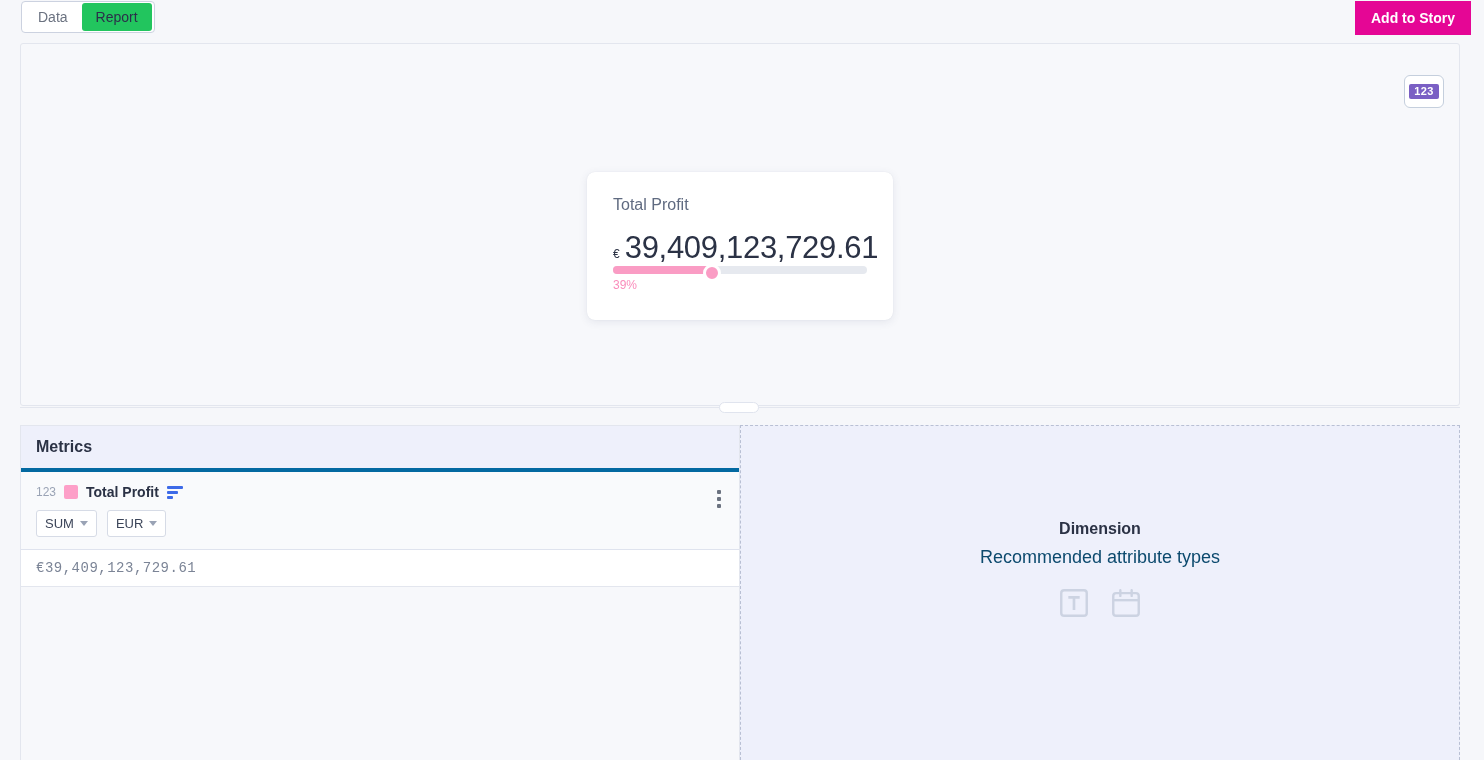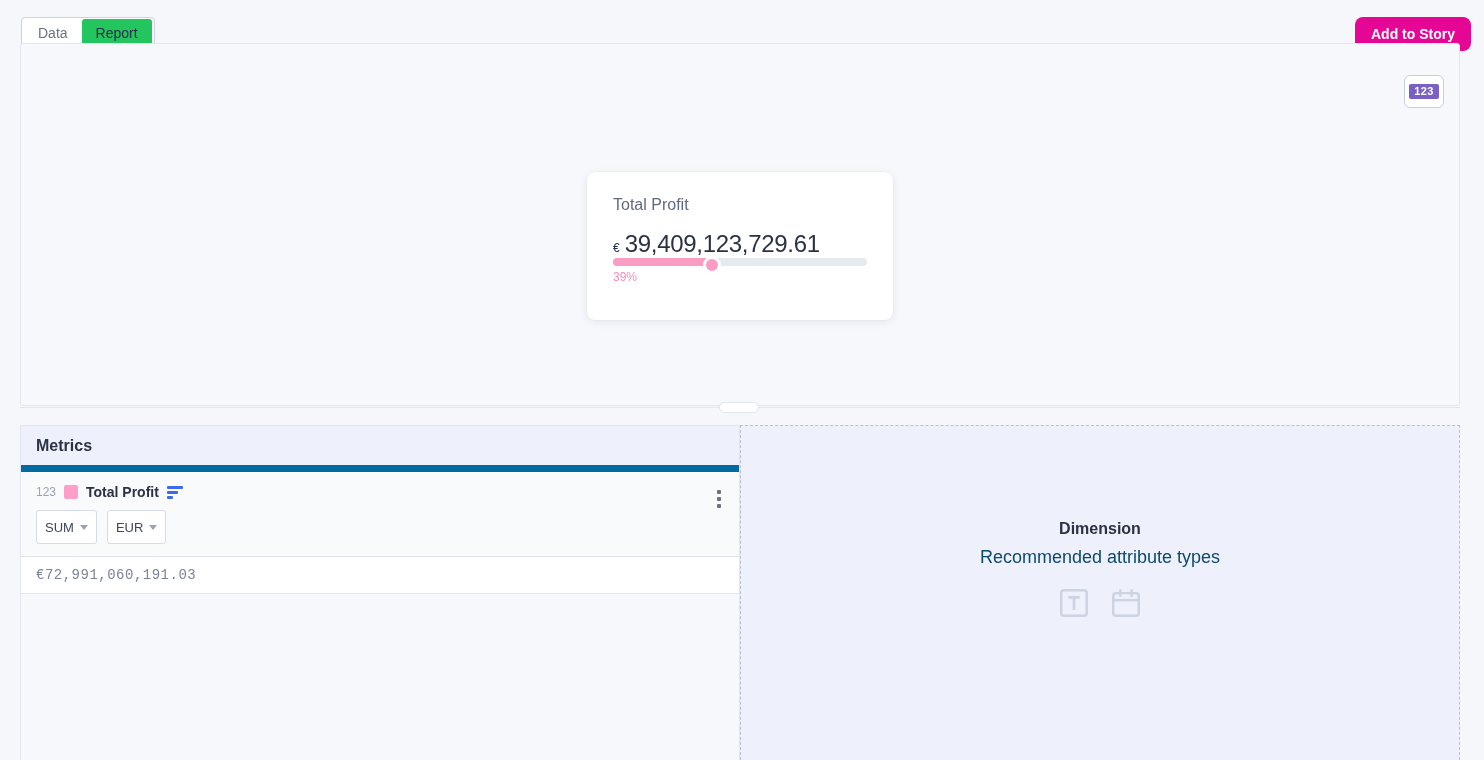--- a/index.html
+++ b/index.html
@@ -5,21 +5,21 @@
   * { box-sizing: border-box; margin: 0; padding: 0; }
   html, body {
     width: 1484px; height: 760px;
     background: #f6f7fa;
     font-family: "Liberation Sans", sans-serif;
     overflow: hidden;
   }
 
   
   .topbar {
-    position: absolute; left: 0; top: 16px; width: 1484px; height: 35px; text-decoration: underline;
+    position: absolute; left: 0; top: 0; width: 1484px; height: 35px; text-decoration: underline;
   }
   .tab-group {
     position: absolute; left: 21px; top: 1px;
     display: flex; align-items: center;
     background: #ffffff;
     border: 1px solid #ccd2e0;
     border-radius: 4px;
     height: 32px;
     padding: 2px;
   }
@@ -35,21 +35,21 @@
   .tab.active {
     background: #22c55e;
     color: #2b2f4a;
   }
   .add-story-btn {
     position: absolute; right: 13px; top: 1px;
     height: 34px;
     background: #e50695;
     color: #ffffff;
     font-size: 14px; font-weight: bold;
-    border: none; border-radius: 8px;
+    border: none; border-radius: 0;
     padding: 0 16px;
     cursor: pointer;
     font-family: "Liberation Sans", sans-serif;
   }
 
   
   .report-area {
     position: absolute; left: 20px; top: 43px;
     width: 1440px; height: 363px;
     background: #f7f8fb;
@@ -90,21 +90,21 @@
     color: #5f6a80;
     margin-bottom: 16px;
   }
   .kpi-value-row {
     display: flex; align-items: baseline; gap: 5px;
   }
   .kpi-currency {
     font-size: 12px; color: #2b3245; font-weight: normal;
   }
   .kpi-value {
-    font-size: 24px; color: #2b3245; letter-spacing: -.3px;
+    font-size: 31px; color: #2b3245; letter-spacing: -.3px;
     white-space: nowrap;
   }
   .kpi-bar-wrap { }
   .kpi-track {
     position: relative;
     height: 8px;
     background: #e6e9ef;
     border-radius: 5px;
   }
   .kpi-fill {
@@ -148,21 +148,21 @@
     width: 720px; height: 335px;
     background: #f7f8fb;
     border: 1px solid #e3e6ee;
     border-bottom: none;
   }
   .metrics-header {
     height: 46px;
     background: #eef0fb;
     display: flex; align-items: center;
     padding-left: 15px;
-    border-bottom: 7px solid #0369a1;
+    border-bottom: 4px solid #0369a1;
   }
   .metrics-header-title {
     font-size: 16px; font-weight: bold; color: #2b3245;
   }
   .metric-item {
     position: relative;
     background: #f9fafc;
     padding: 12px 15px 12px 15px;
     border-bottom: 1px solid #dfe3ee;
   }
@@ -176,21 +176,21 @@
   }
   .metric-name { font-size: 14px; font-weight: bold; color: #2b3245; }
   .sort-icon { display: flex; flex-direction: column; gap: 2px; cursor: pointer; }
   .sort-icon i { display: block; height: 3px; background: #3d6ae8; border-radius: 1px; }
   .sort-icon i:nth-child(1) { width: 16px; }
   .sort-icon i:nth-child(2) { width: 11px; }
   .sort-icon i:nth-child(3) { width: 6px; }
   .metric-controls { display: flex; gap: 10px; }
   .pill-select {
     display: flex; align-items: center; gap: 6px;
-    height: 34px; padding: 0 8px;
+    height: 27px; padding: 0 8px;
     background: #ffffff;
     border: 1px solid #d6dbe6;
     border-radius: 3px;
     font-size: 13px;
     color: #3c4559;
     cursor: pointer;
   }
   .caret {
     width: 0; height: 0;
     border-left: 4px solid transparent;
@@ -298,21 +298,21 @@
       </div>
     </div>
     <div class="kebab">
       <span></span>
         <span></span>
         <span></span>
     </div>
   </div>
 
   <div class="metric-value-row">
-    <span>€72,991,060,191.03</span>
+    <span>€39,409,123,729.61</span>
   </div>
 </div>
 
 <div class="dimension-zone">
   <div class="dim-inner">
     <div class="dim-title">Dimension</div>
     <div class="dim-sub">Recommended attribute types</div>
     <div class="dim-icons">
       <span class="dim-icon">
         <svg width="34" height="34" viewBox="0 0 24 24" fill="none" stroke="#c7cede" stroke-width="1.7">

